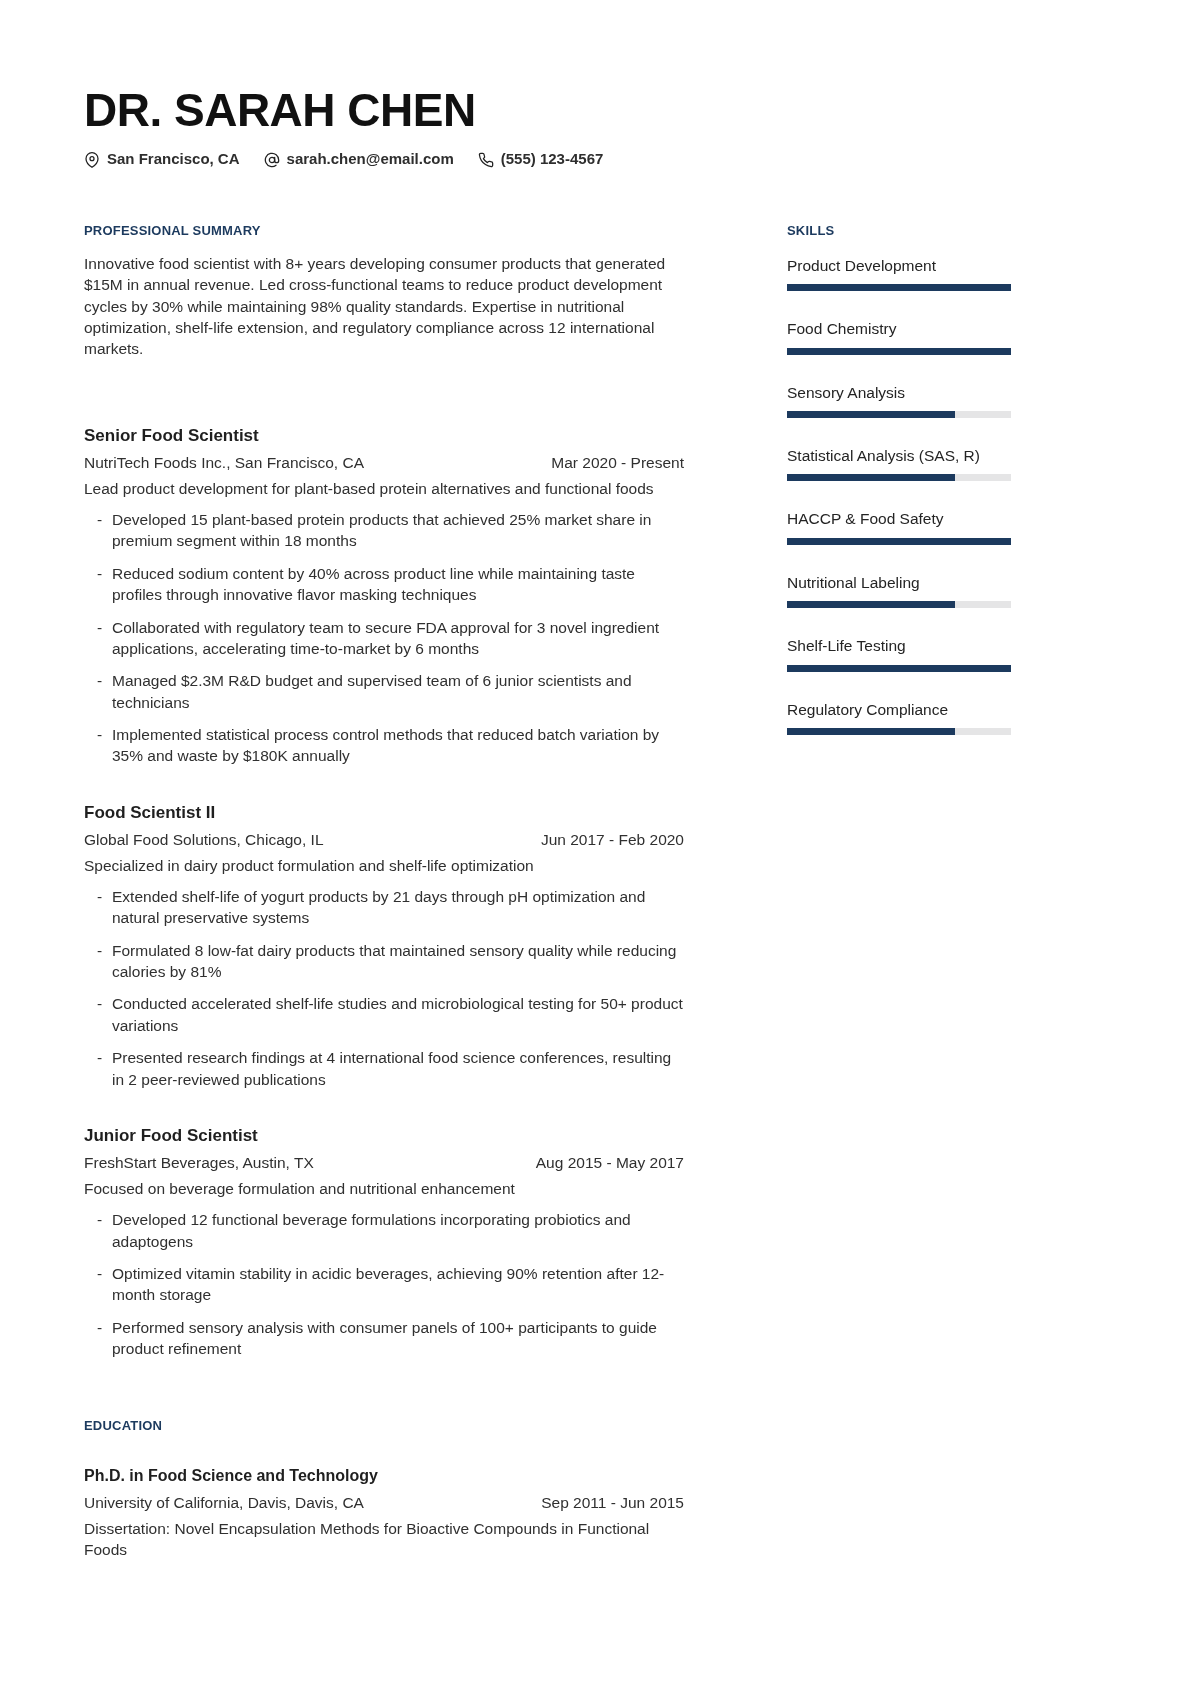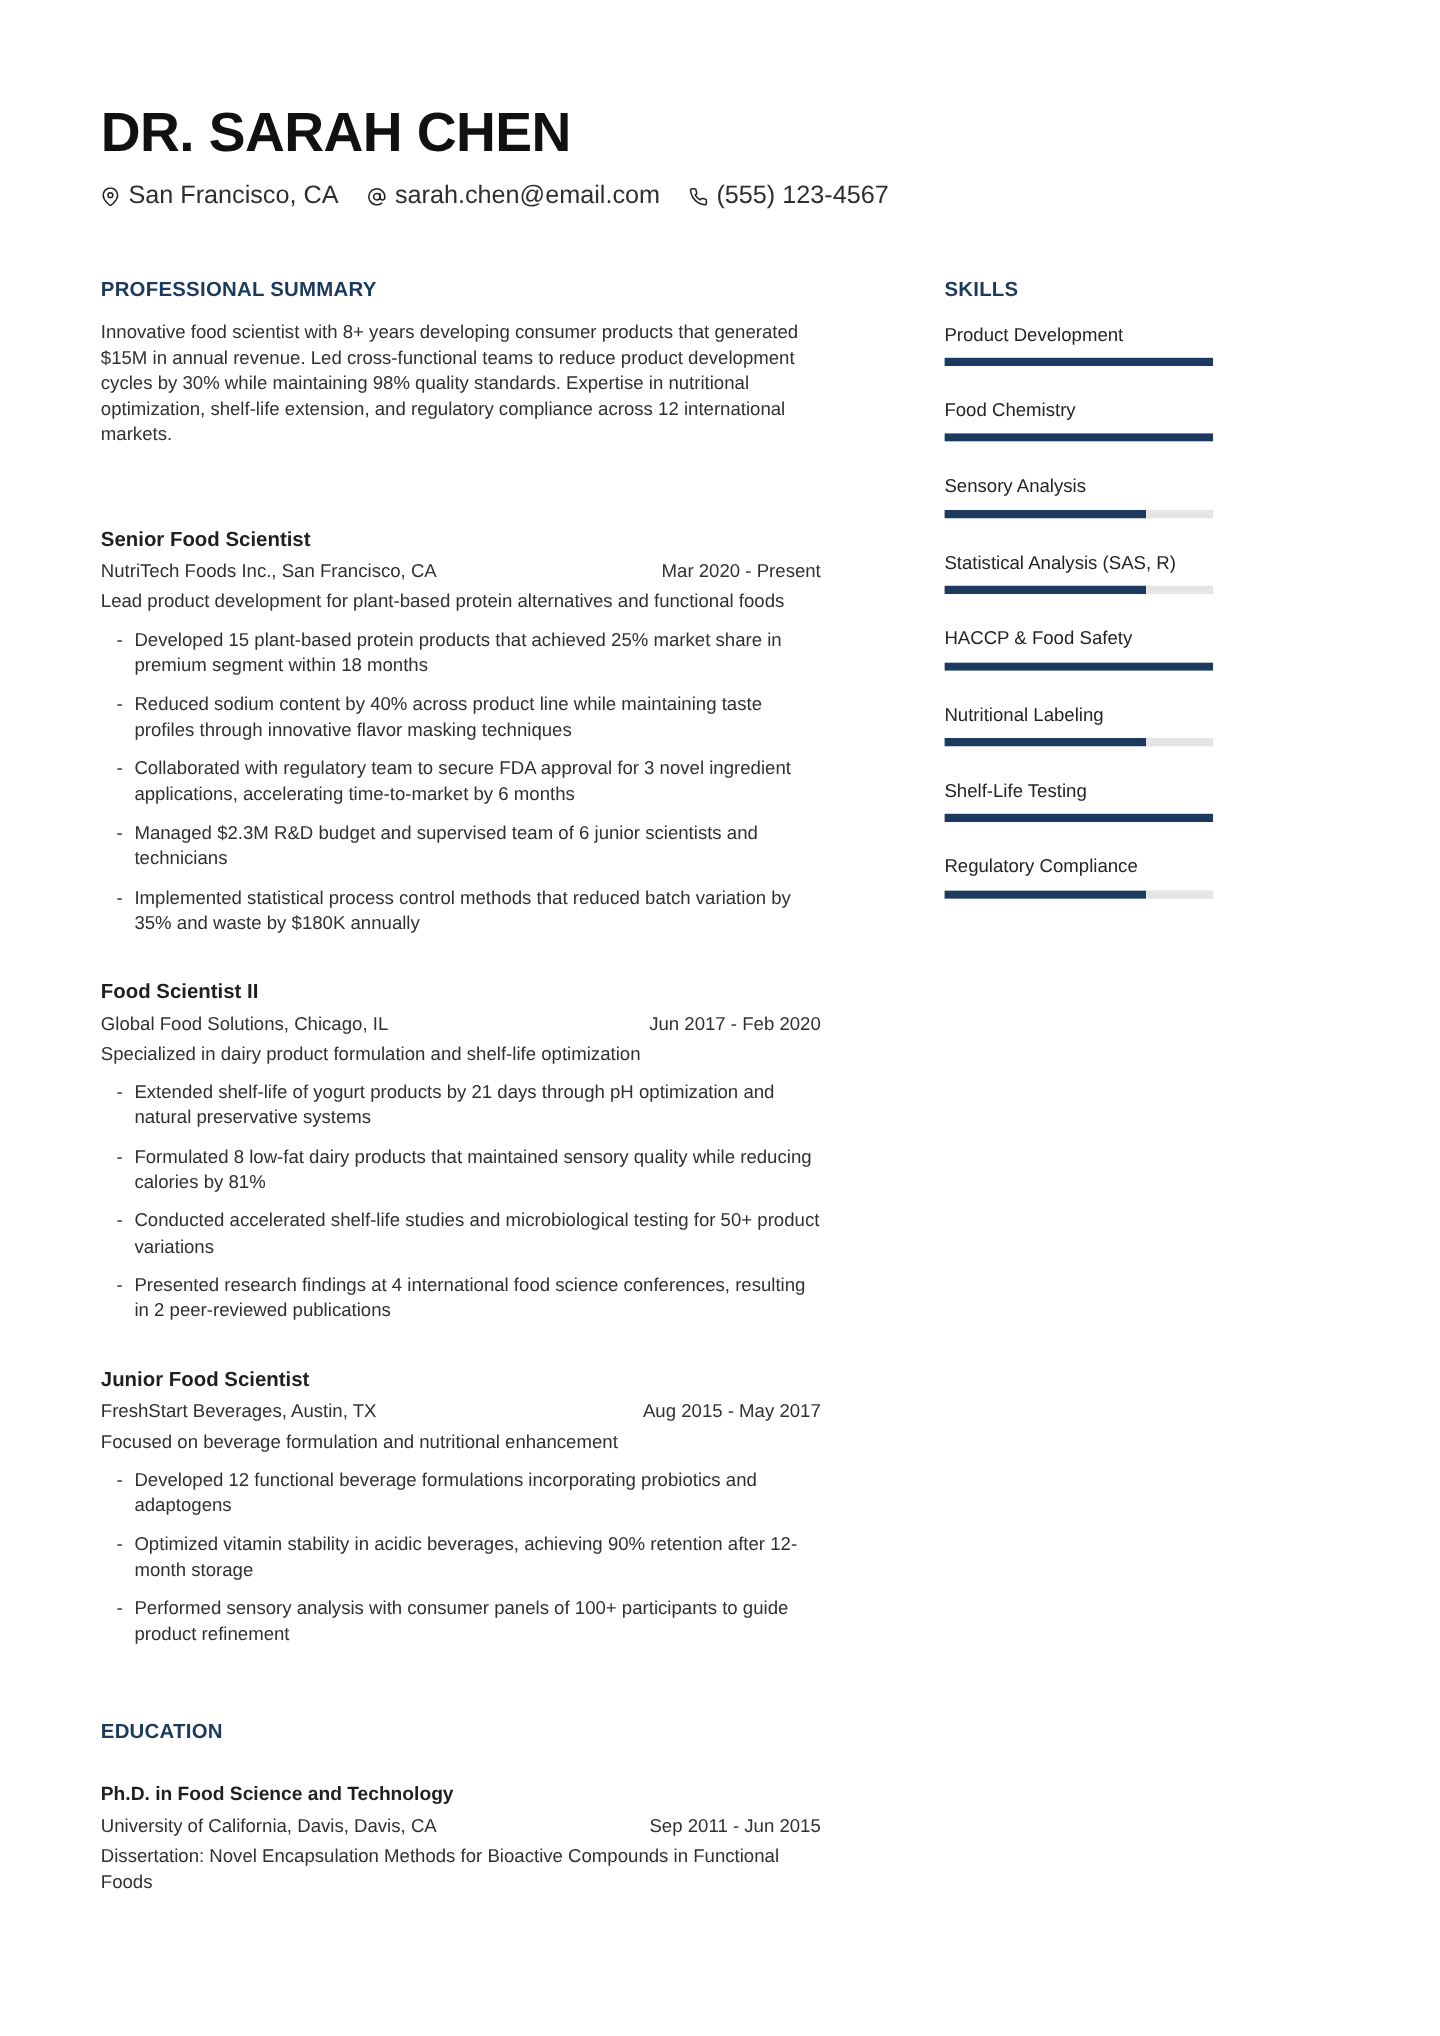--- a/index.html
+++ b/index.html
@@ -27,33 +27,34 @@
     margin-top: 14px;
     font-size: 22px;
     color: #333333;
     font-weight: 400;
   }
   .contact-row {
     margin-top: 15px;
     display: flex;
     align-items: flex-start;
     gap: 24px;
-    font-size: 21px;
+    font-size: 15px;
     color: #2e2e2e;
+    font-weight: bold;
   }
   .contact-item { display: flex; align-items: center; gap: 7px; }
   .contact-item svg { display: block; }
 
   
   .columns { display: flex; margin-top: 52px; }
   .col-left { width: 600px; flex: 0 0 600px; }
   .col-right { margin-left: 103px; flex: 1; }
 
   .section-heading {
-    font-size: 17px;
+    font-size: 13px;
     font-weight: 700;
     color: #1c3a5e;
     letter-spacing: 0.2px;
   }
 
   .summary-text { margin-top: 13px; color: #303030; }
 
   .employment-section { margin-top: 64px; }
   .job { margin-top: 13px; }
   .job + .job { margin-top: 34px; }

